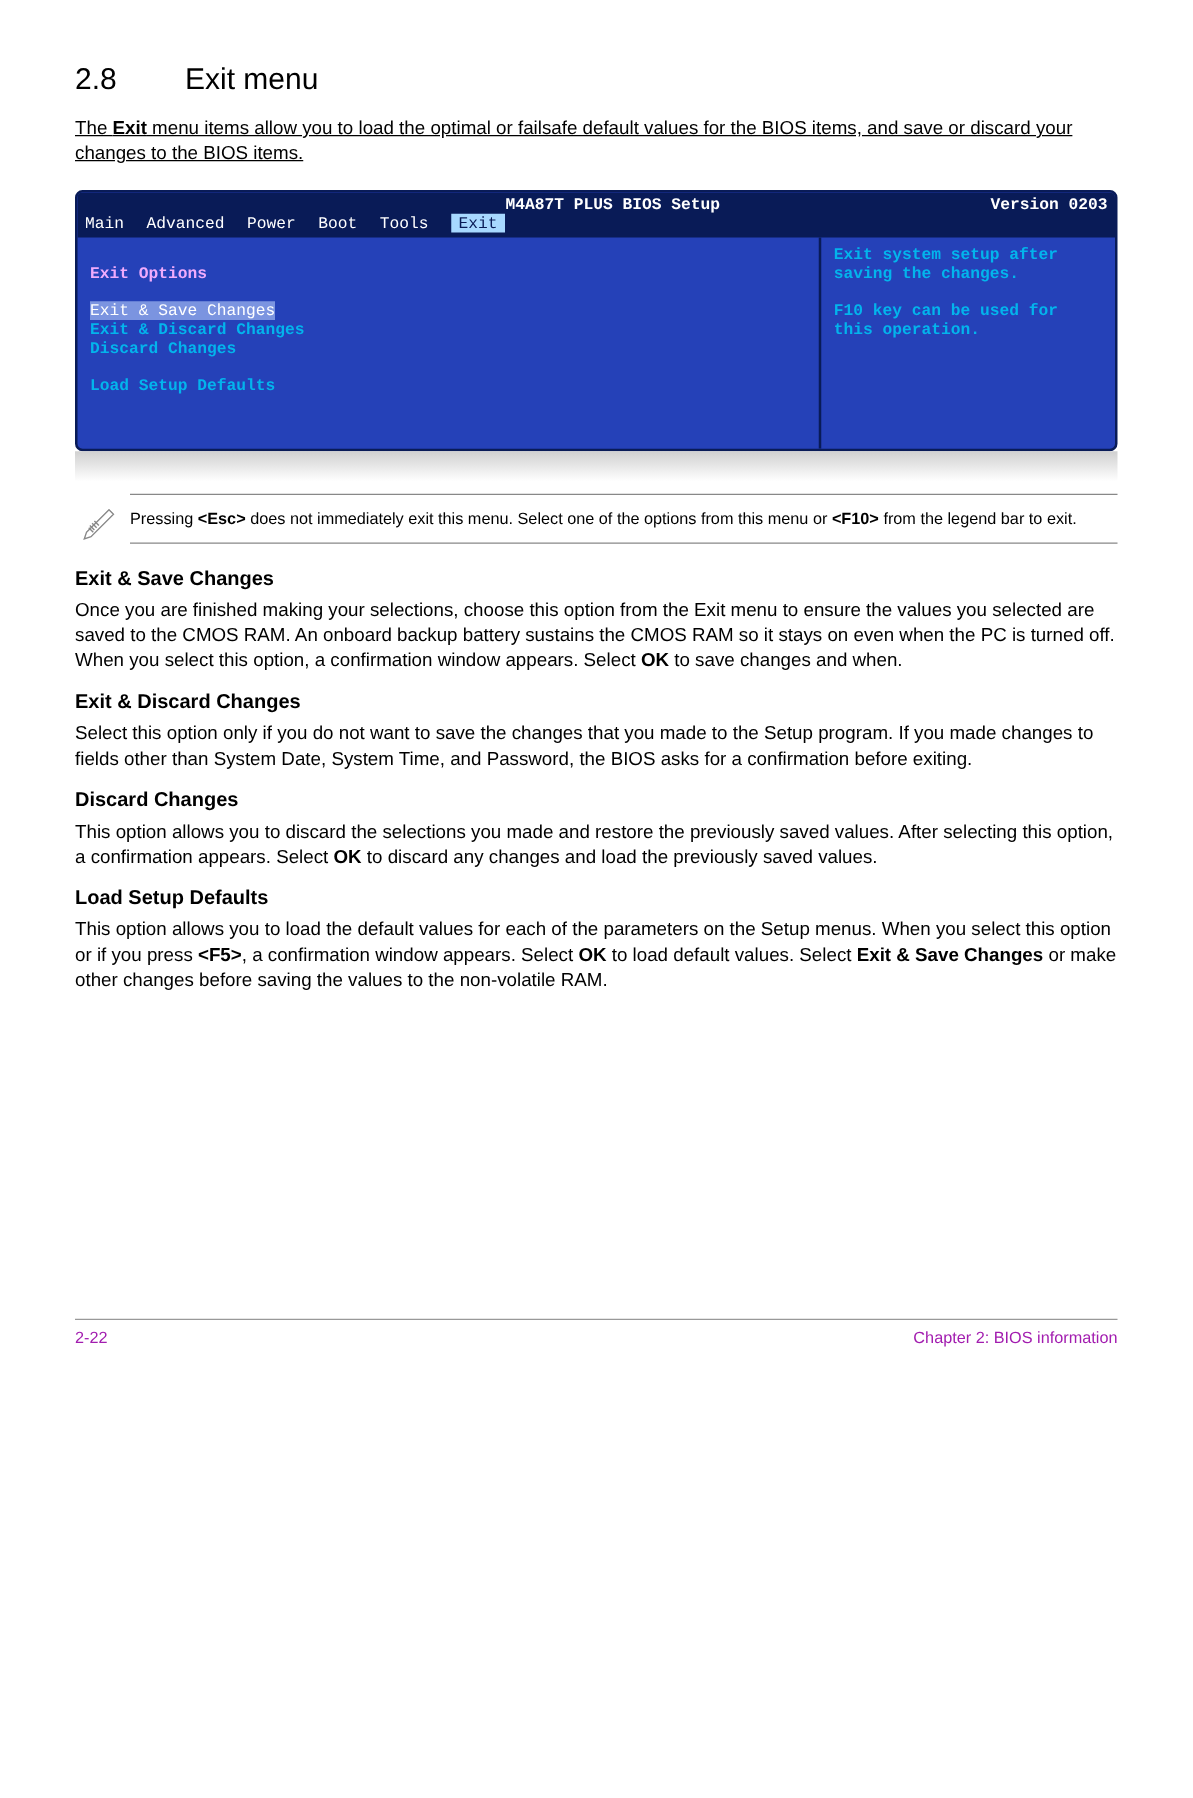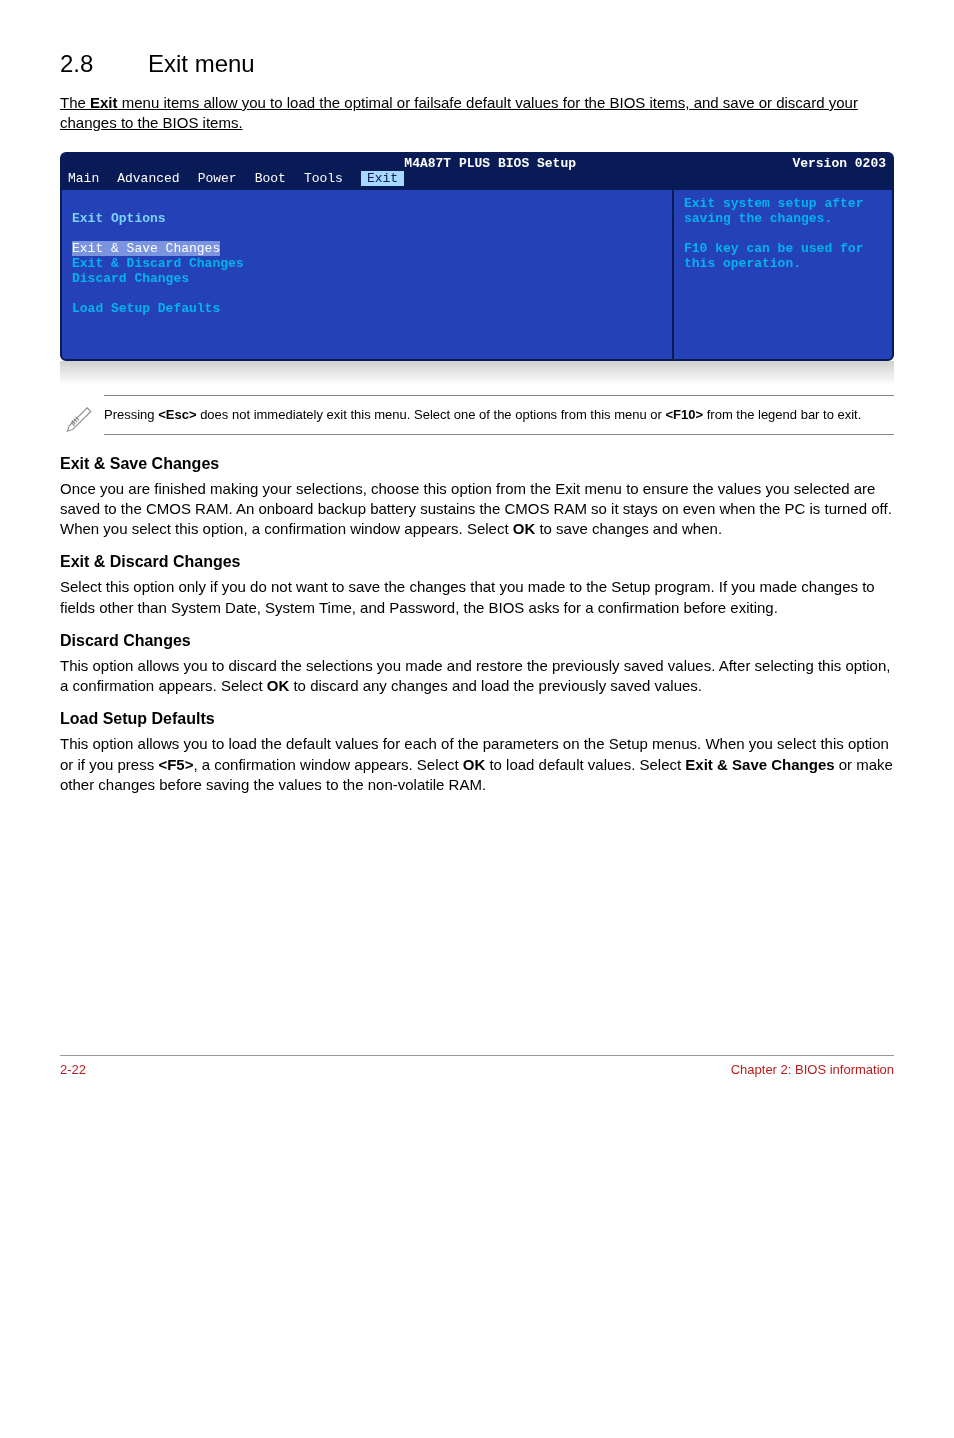--- a/index.html
+++ b/index.html
@@ -46,25 +46,25 @@
   .bios-menu { display: flex; gap: 0; font-weight: normal; }
   .bios-menu span { padding: 0 18px 0 0; white-space: pre; }
   .bios-menu .sel { background: #a7d8ff; color: #091b57; padding: 0 6px; }
 
   .bios-body { display: flex; align-items: stretch; }
   .bios-left {
     flex: 1;
     padding: 6px 10px 28px 10px;
     white-space: pre;
   }
-  .bios-left .hdr { color: #7dd3fc; font-weight: bold; }
+  .bios-left .hdr { color: #f0abfc; font-weight: bold; }
   .bios-left .hilite { color: #fff; background: #7b94e0; display: inline; }
   .bios-left .item { color: #03b4ec; font-weight: bold; }
   .bios-right {
-    width: 220px;
+    width: 237px;
     border-left: 2px solid #091b57;
     padding: 6px 10px 10px 10px;
     color: #03b4ec;
     font-weight: bold;
     white-space: pre-wrap;
   }
   .bios-shadow {
     height: 24px;
     background: linear-gradient(#d0d0d0, #fff);
     margin-top: 0px;
@@ -100,21 +100,21 @@
     line-height: 1.35;
     margin: 0 0 4px 0;
   }
 
   .footer {
     display: flex;
     justify-content: space-between;
     border-top: 1px solid #999;
     padding-top: 6px;
     font-size: 13px;
-    color: #b91c1c;
+    color: #a21caf;
     margin-top: 260px;
   }
 </style>
 </head>
 <body>
 
 <div class="page">
 
   <h2 class="section-title">
     <span class="section-num">2.8</span><span>Exit menu</span>

